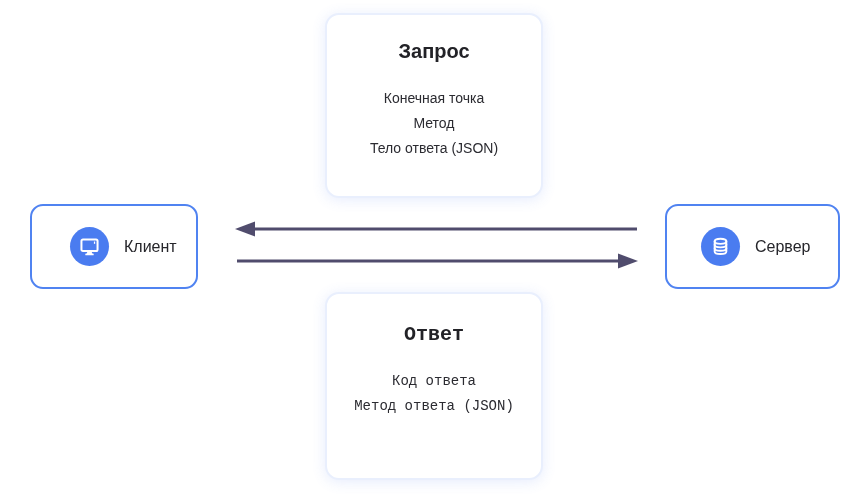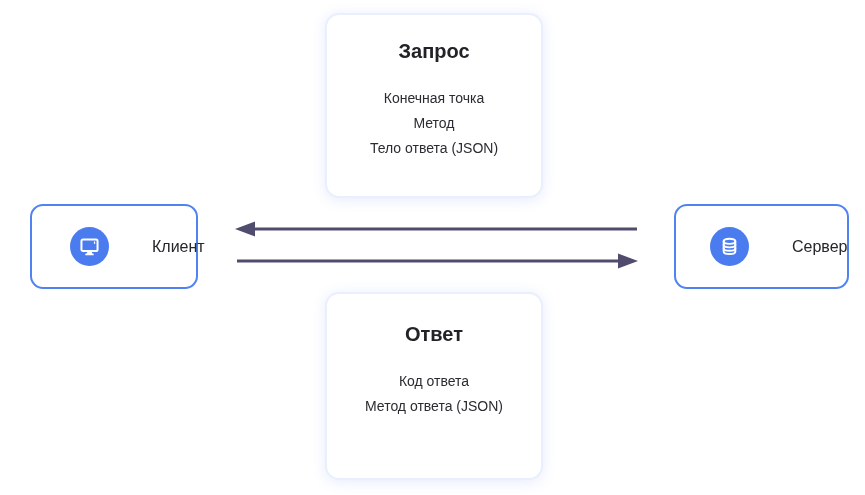--- a/index.html
+++ b/index.html
@@ -22,21 +22,21 @@
     width: 218px;
     background: #ffffff;
     border: 2px solid #e9effd;
     border-radius: 14px;
     box-shadow: 0 2px 14px rgba(80, 120, 240, 0.14);
     text-align: center;
     box-sizing: border-box;
     color: #26262b;
   }
   .card-request { left: 325px; top: 13px;  height: 185px; padding-top: 25px; }
-  .card-response{ left: 325px; top: 292px; height: 188px; padding-top: 29px; }
+  .card-response{ left: 325px; top: 292px; height: 188px; padding-top: 29px; font-family: Liberation Mono, monospace; }
   .card-title {
     font-size: 20px;
     font-weight: 700;
     color: #222227;
     margin-bottom: 23px;
   }
   .card-item {
     font-size: 14px;
     line-height: 25px;
     color: #2b2b31;
@@ -46,24 +46,23 @@
   .node {
     position: absolute;
     top: 204px;
     height: 85px;
     background: #ffffff;
     border: 2px solid #5083f1;
     border-radius: 13px;
     display: flex;
     align-items: center;
     box-sizing: border-box;
-    gap: 28px;
   }
   .node-client { left: 30px;  width: 168px; padding-left: 38px; }
-  .node-server { left: 665px; width: 175px; padding-left: 34px; margin-left: 9px; }
+  .node-server { left: 665px; width: 175px; padding-left: 34px; }
   .node-circle {
     width: 39px;
     height: 39px;
     border-radius: 50%;
     background: #4a7cf0;
     display: flex;
     align-items: center;
     justify-content: center;
     flex: 0 0 auto;
   }

